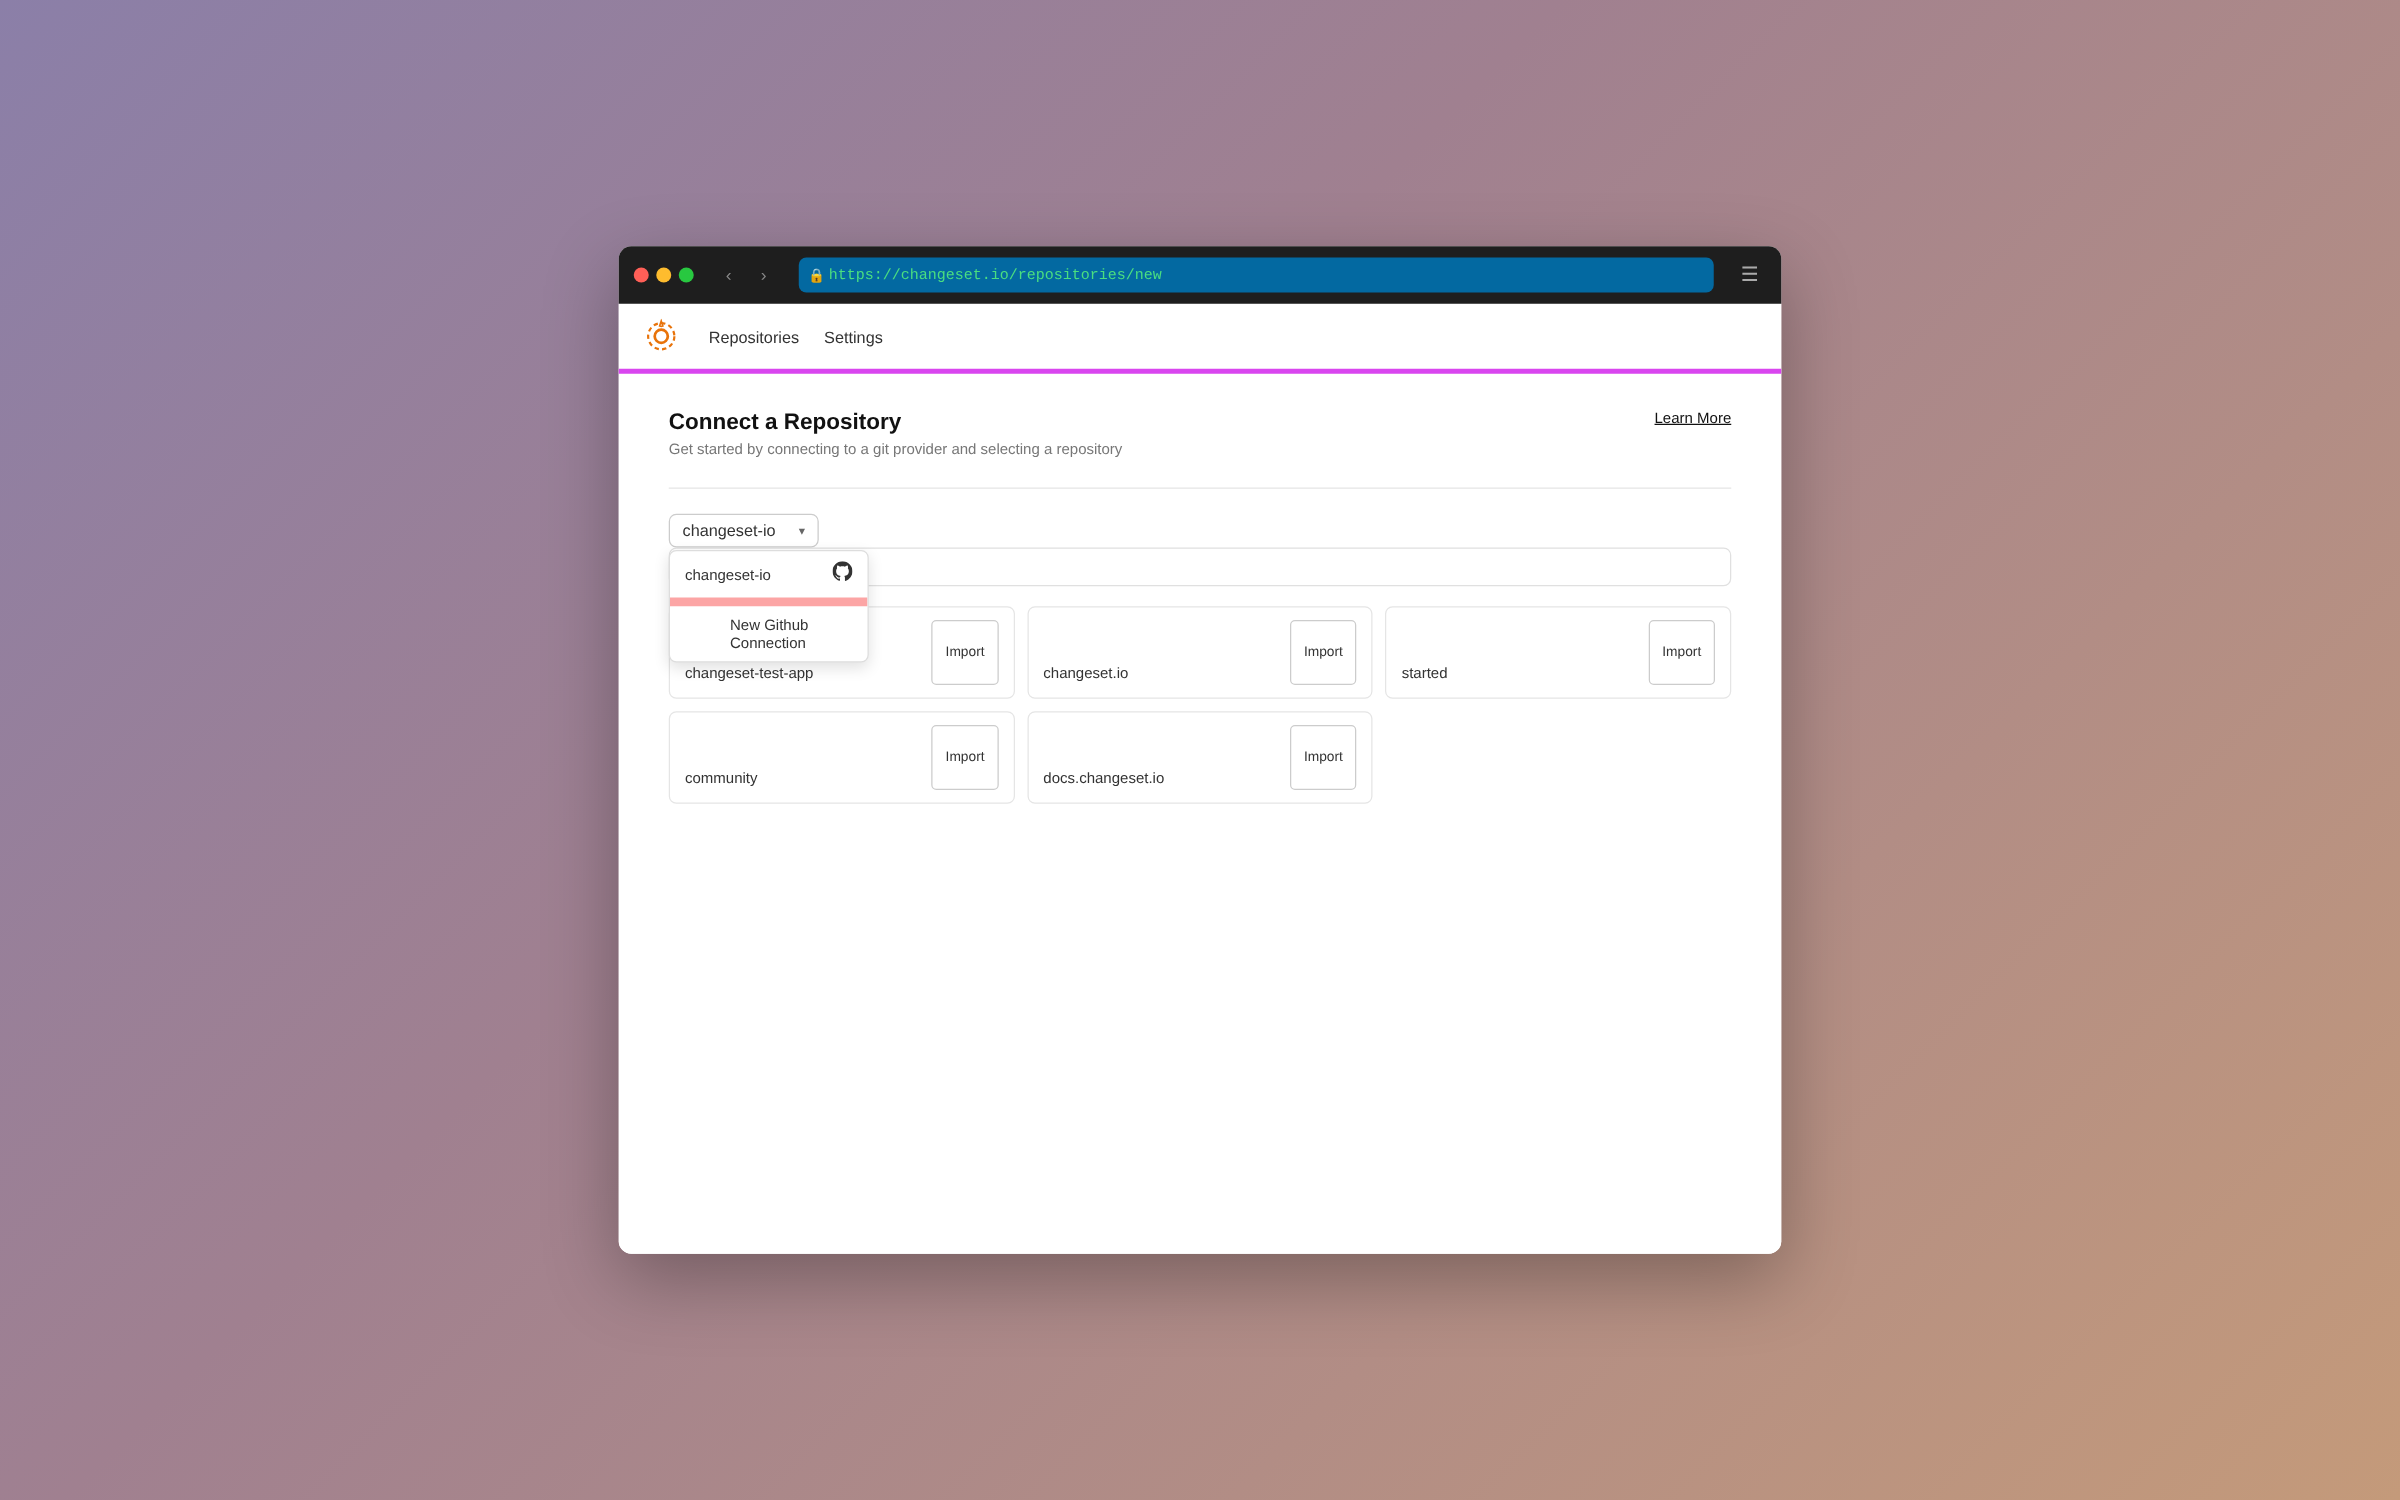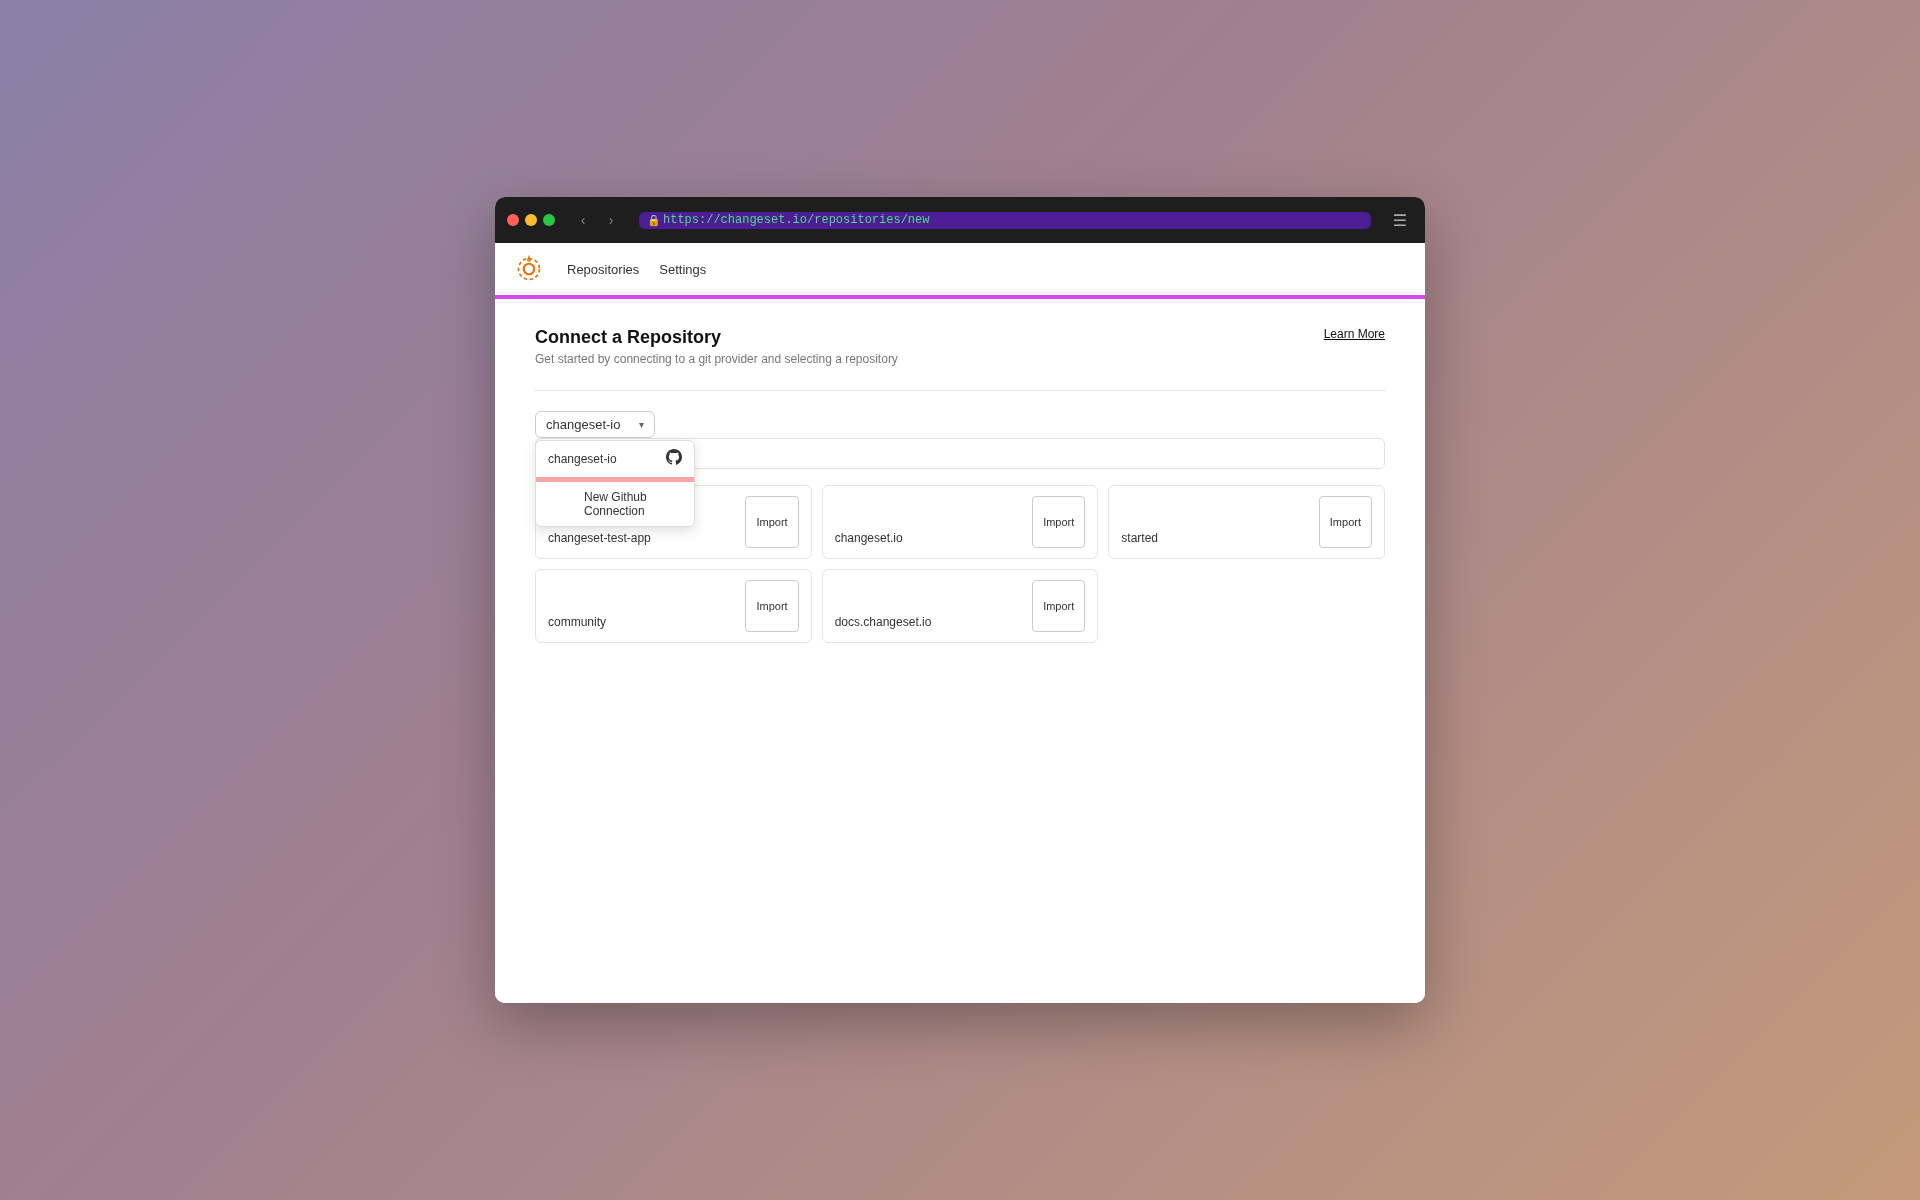--- a/index.html
+++ b/index.html
@@ -81,24 +81,24 @@
     .lock-icon {
       position: absolute;
       left: 8px;
       color: #888;
       font-size: 11px;
       z-index: 1;
     }
 
     .address-input {
       flex: 1;
-      background: #4c1d95;
+      background: #0369a1;
       border: none;
       border-radius: 6px;
-      height: 17px;
+      height: 28px;
       padding: 0 10px 0 24px;
       color: #4ade80;
       font-size: 12px;
       font-family: 'Courier New', monospace;
       outline: none;
     }
 
     .menu-btn {
       background: transparent;
       border: none;
@@ -230,21 +230,21 @@
       display: flex;
       align-items: center;
       justify-content: space-between;
       padding: 8px 12px;
       font-size: 12px;
       color: #333;
       cursor: pointer;
     }
 
     .dropdown-item-separator {
-      border-top: 5px solid #fca5a5;
+      border-top: 7px solid #fca5a5;
       padding-left: 48px;
     }
 
     .github-icon {
       font-size: 16px;
       color: #333;
     }
 
     
     .filter-bar {

